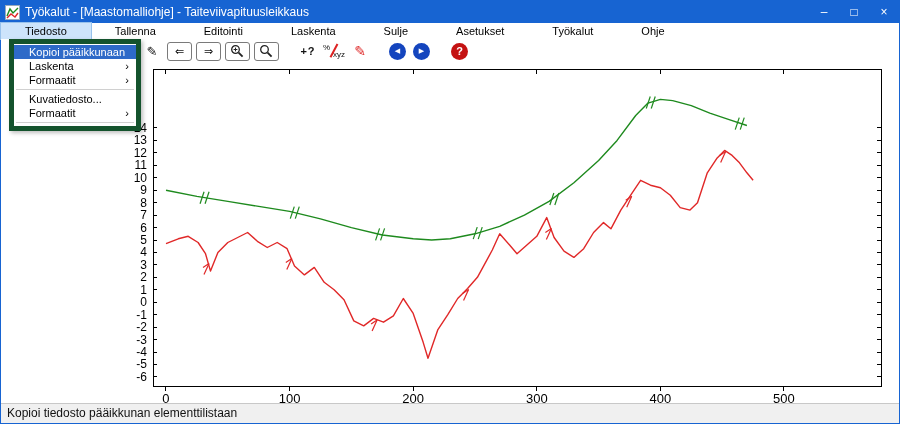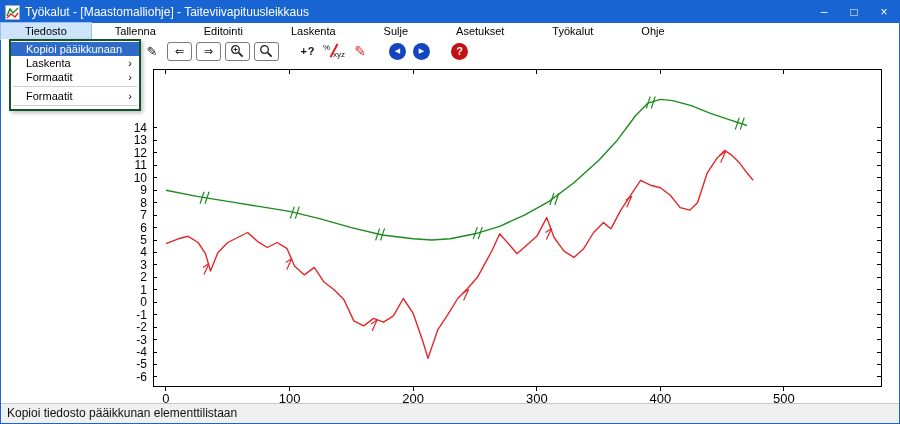--- a/index.html
+++ b/index.html
@@ -44,21 +44,21 @@
                    border-bottom:0; pointer-events:none; }
   .tb.xyz .slash::before { content:""; position:absolute; left:7px; top:-1px; width:1.5px; height:15px;
                    background:#d22; transform:rotate(28deg); }
 
   
   svg.chart { position:absolute; top:0; left:0; z-index:1; pointer-events:none;
               font-family:"Liberation Sans", sans-serif; }
 
   
   .filemenu { position:absolute; top:38px; left:8px; width:132px; z-index:10; background:#fff;
-              border:2px solid #14532d; box-shadow:2px 2px 4px rgba(0,0,0,0.25); padding:1px 0; font-size:11px; }
+              border:5px solid #14532d; box-shadow:2px 2px 4px rgba(0,0,0,0.25); padding:1px 0; font-size:11px; }
   .mi { position:relative; height:14px; line-height:14px; padding-left:15px; color:#000; cursor:default; white-space:nowrap; }
   .mi.hl { background:#2e6ac8; color:#fff; }
   .mi .arr { position:absolute; right:7px; top:0; font-size:11px; }
   .mi .sc { position:absolute; right:9px; top:0; }
   .msep { height:1px; background:#d0d0d0; margin:2px 2px; }
 
   
   .statusbar { position:absolute; left:0; right:0; bottom:0; height:20px; background:#f0f0f0;
                border-top:1px solid #c8c8c8; font-size:12px; color:#111; line-height:19px;
                padding-left:6px; z-index:2; }
@@ -251,20 +251,23 @@
     <div class="mi">
       <span>Laskenta</span>
       <span class="arr">›</span>
     </div>
     <div class="mi">
       <span>Formaatit</span>
       <span class="arr">›</span>
     </div>
     <div class="msep"></div>
     <div class="mi">
+      <span>Kuvatiedosto...</span>
+    </div>
+    <div class="mi">
       <span>Formaatit</span>
       <span class="arr">›</span>
     </div>
     <div class="msep"></div>
   </div>
 
   <div class="statusbar">
     <span>Kopioi tiedosto pääikkunan elementtilistaan</span>
   </div>
 

